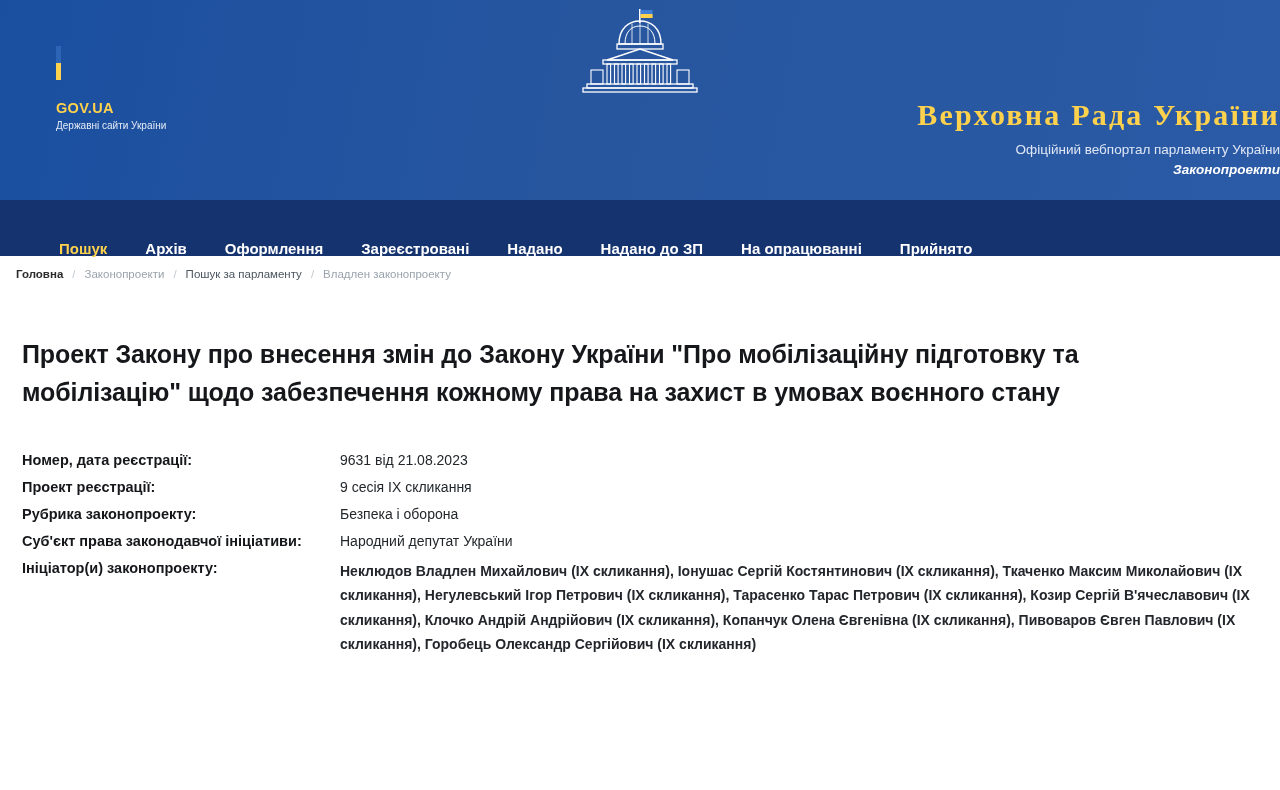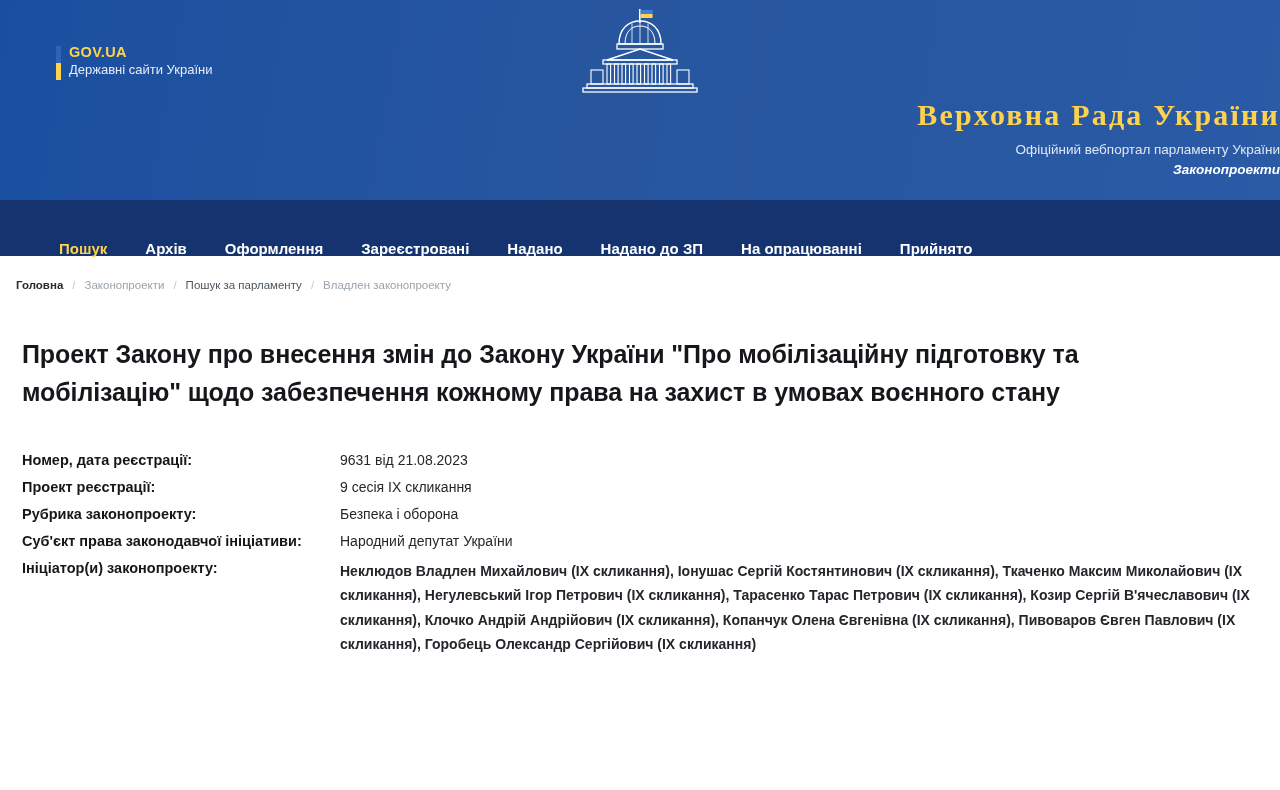--- a/index.html
+++ b/index.html
@@ -16,37 +16,38 @@
     position: relative;
     height: 200px;
     background: linear-gradient(100deg, #1a4fa0 0%, #27569f 45%, #2b5aa6 100%);
     overflow: hidden;
   }
   .govua {
     position: absolute;
     left: 56px; top: 44px;
     display: flex;
     align-items: flex-start;
-    gap: 8px;
+    gap: 20px;
+    flex-direction: column;
   }
   .govua-flag {
     width: 5px; height: 34px;
     background: linear-gradient(to bottom, #2d64b6 0 50%, #ffd24d 50% 100%);
     margin-top: 2px;
   }
   .govua-text .govua-title {
     color: #ffd24d;
     font-size: 14.5px;
     font-weight: bold;
     letter-spacing: .3px;
     line-height: 16px;
   }
   .govua-text .govua-sub {
     color: #e6ecf7;
-    font-size: 13px;
+    font-size: 10px;
     line-height: 16px;
     margin-top: 2px;
   }
 
   .center-block {
     position: absolute;
     left: 0; right: 0; top: 8px;
     text-align: right;
   }
   .emblem { display:block; margin: 0 auto; }
@@ -90,21 +91,21 @@
     white-space: nowrap;
     cursor: pointer;
     margin-top: 41px;
   }
   .nav-item.active { color: #ffd24d; }
 
   
   .breadcrumb {
     height: 36px;
     display: flex;
-    align-items: flex-end;
+    align-items: center;
     padding-left: 16px;
     gap: 0;
     font-size: 11.5px;
     border-bottom: 1px solid #ffffff;
   }
   .bc-link { color: #2b2b2b; font-weight: bold; }
   .bc-link.muted { color: #9aa3ad; font-weight: normal; }
   .bc-link.semi { color: #4a5560; font-weight: normal; }
   .bc-sep { color: #c2c8cf; padding: 0 9px; }
 

